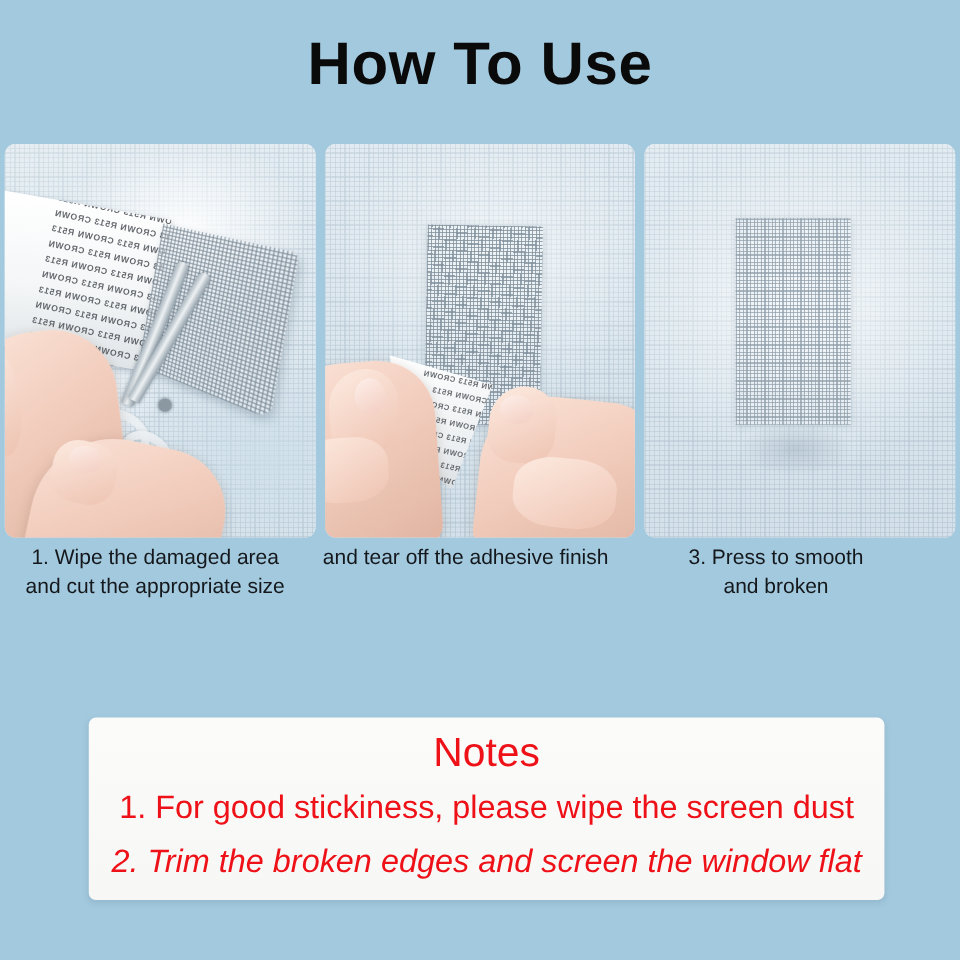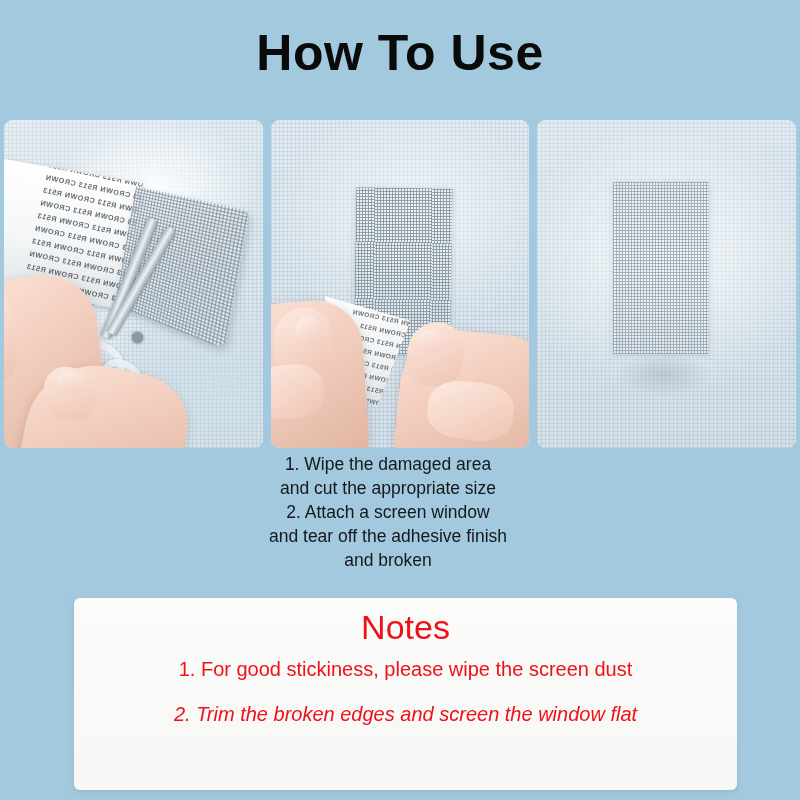--- a/index.html
+++ b/index.html
@@ -258,59 +258,58 @@
   }
 
   
   .captions {
     position: absolute;
     top: 452px;
     left: 0;
     width: 776px;
     height: 60px;
     display: flex;
-    flex-direction: column;
   }
   .caption {
     flex: 1 1 0;
     text-align: center;
     font-size: 17.5px;
     color: #14181c;
     line-height: 24px;
     padding: 0 2px;
   }
   .caption-line { display: block; white-space: nowrap; }
 
   
   .notes-card {
     position: absolute;
     left: 74px;
     top: 598px;
     width: 663px;
-    height: 192px;
+    height: 152px;
     background: linear-gradient(180deg, #fbfbfa 0%, #f7f7f5 100%);
     border-radius: 6px;
     box-shadow: 0 2px 5px rgba(80,105,125,0.18);
   }
   .notes-title {
     position: absolute;
     top: 7px;
     left: 0;
     width: 663px;
     text-align: center;
     font-size: 34px;
     color: #ee1118;
     line-height: 44px;
   }
   .note-line {
     position: absolute;
     left: 10px;
     width: 643px;
     text-align: center;
-    font-size: 20px;
+    font-size: 27px;
     color: #ee1118;
     white-space: nowrap;
   }
   .note-line.n1 { top: 60px; }
   .note-line.n2 { top: 105px; font-style: italic; }
 </style>
 </head>
 <body>
 
 <div class="page-title">How To Use</div>
@@ -395,24 +394,24 @@
   </div>
 
 </div>
 
 <div class="captions">
   <div class="caption">
     <span class="caption-line">1. Wipe the damaged area</span>
     <span class="caption-line">and cut the appropriate size</span>
   </div>
   <div class="caption">
-    <span class="caption-line">2. Attach a screen window</span>
     <span class="caption-line">and tear off the adhesive finish</span>
   </div>
   <div class="caption">
+    <span class="caption-line">3. Press to smooth</span>
     <span class="caption-line">and broken</span>
   </div>
 </div>
 
 <div class="notes-card">
   <div class="notes-title">Notes</div>
   <div class="note-line n1">1. For good stickiness, please wipe the screen dust</div>
   <div class="note-line n2">2. Trim the broken edges and screen the window flat</div>
 </div>
 

